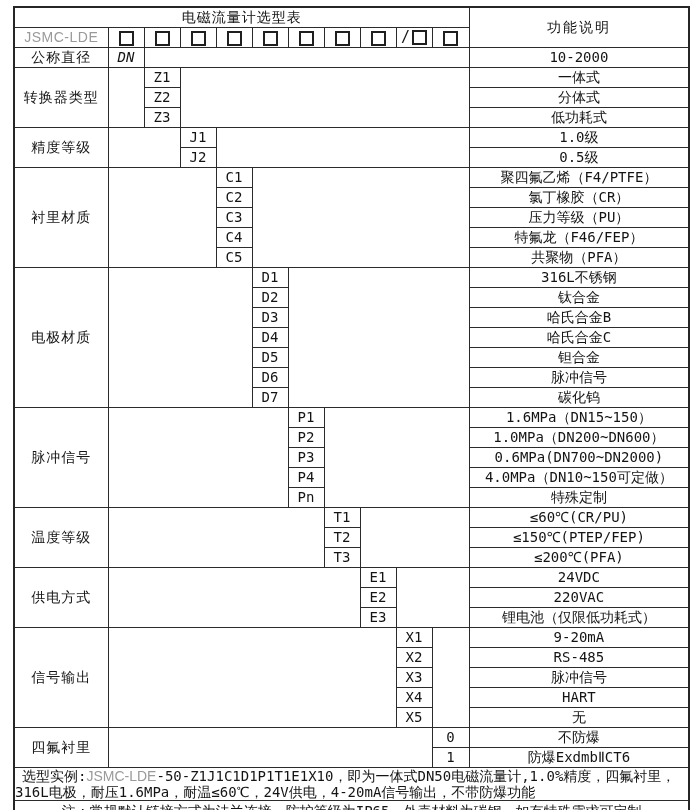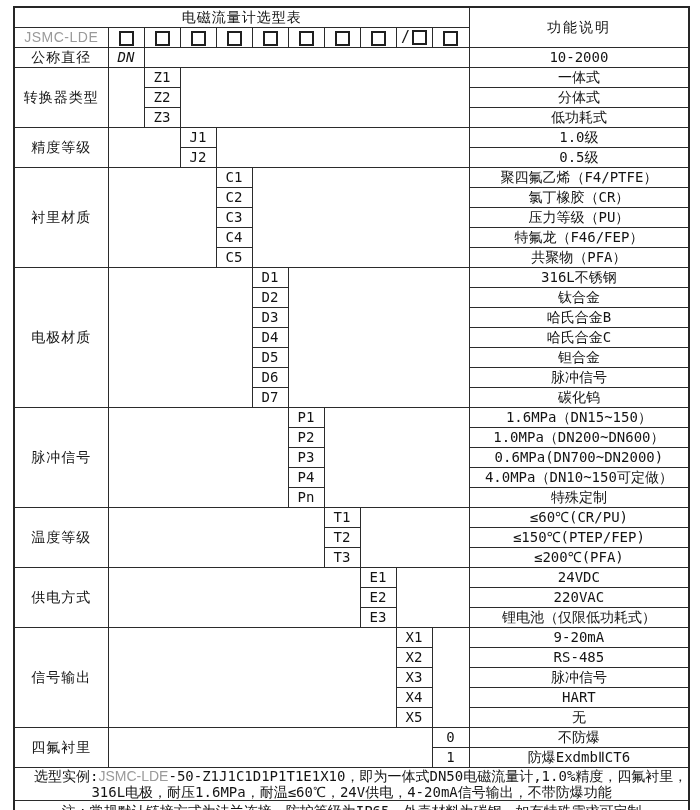--- a/index.html
+++ b/index.html
@@ -30,22 +30,22 @@
   td.code-cell{font-size:13px;}
   td.code-left{text-align:left;padding-left:2px;font-style:italic;}
   td.value-cell{font-size:14px;}
   span.cbox{
     display:inline-block;width:11px;height:11px;
     border:2px solid #1f1f1f;vertical-align:middle;
     background:#ffffff;
   }
   span.slash{font-size:15px;margin-right:2px;vertical-align:middle;}
   td.example-cell{height:50px;text-align:left;font-size:14px;}
-  td.example-cell .ln1{text-align:left;padding-left:19px;}
-  td.example-cell .ln2{text-align:center;}
+  td.example-cell .ln1{text-align:left;padding-left:7px;}
+  td.example-cell .ln2{text-align:left;}
   .model-gray{color:#9a9a9a;font-family:"Liberation Sans",sans-serif;}
   td.note-cell{height:23px;text-align:left;padding-left:3px;font-size:15px;}
 </style>
 </head>
 <body>
 
 <div class="page">
   <table class="spec">
     <colgroup>
       <col style="width:94px">

